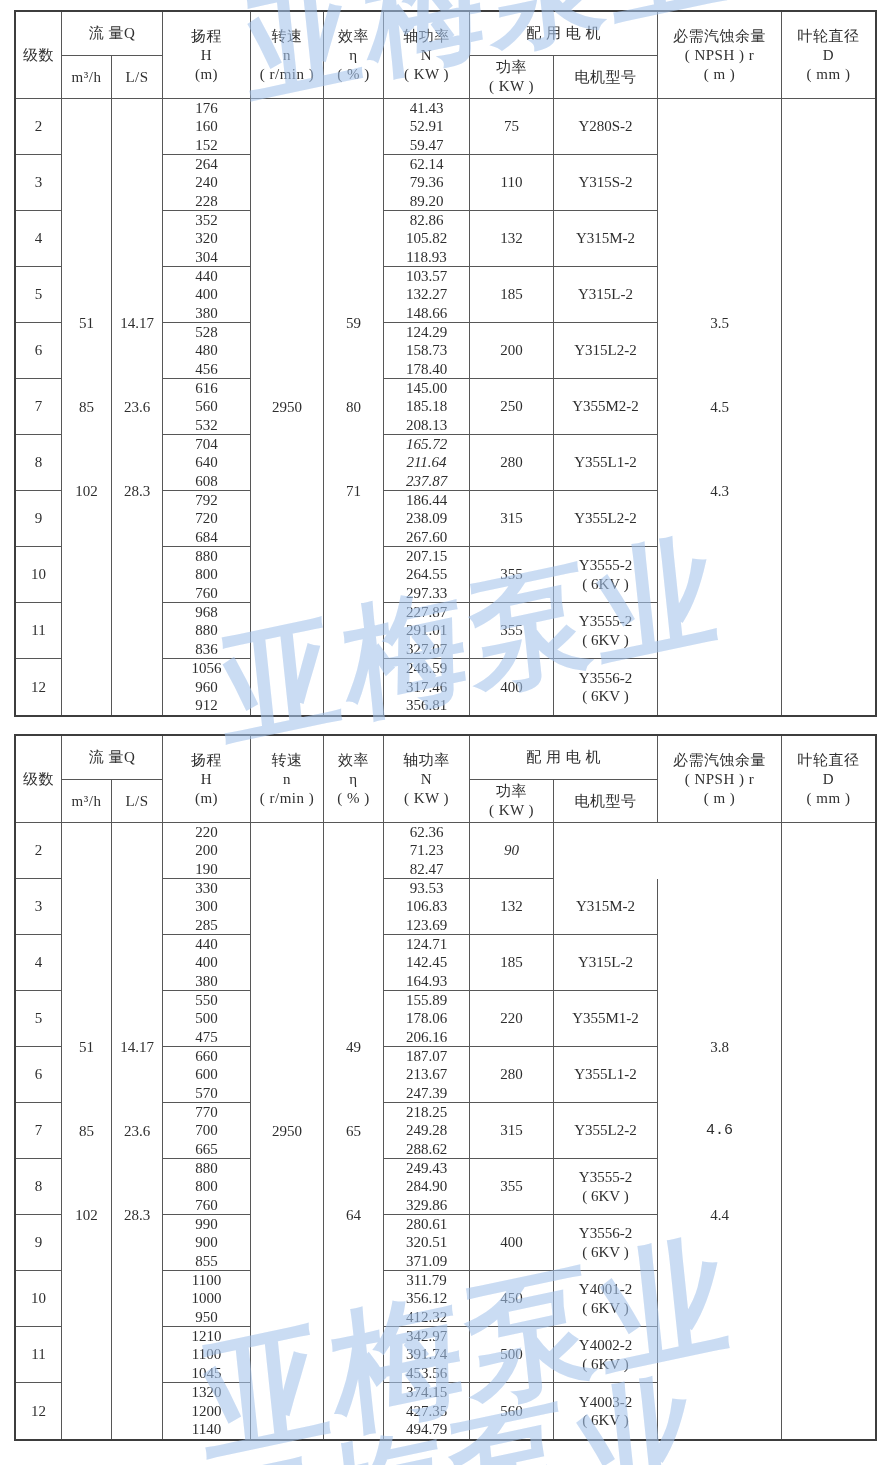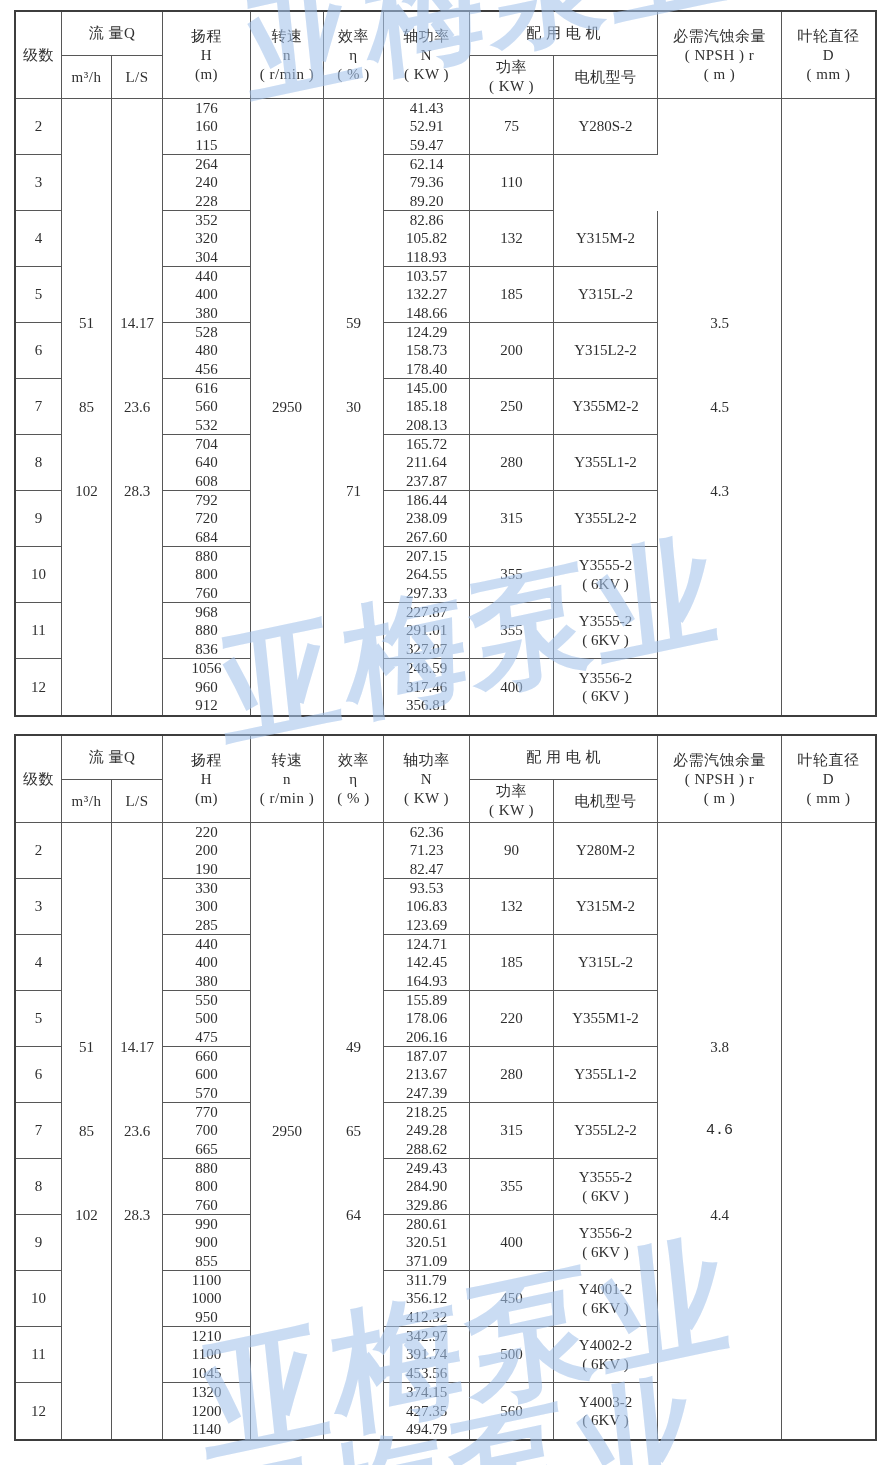--- a/index.html
+++ b/index.html
@@ -96,34 +96,35 @@
   <div class="c hd" style="grid-column:9;grid-row:2">电机型号</div>
   <div class="c hd" style="grid-column:10;grid-row:1/3">必需汽蚀余量
 ( NPSH ) r
 ( m )</div>
   <div class="c hd nr" style="grid-column:11;grid-row:1/3">叶轮直径
 D
 ( mm )</div>
 <div class="c stage" style="grid-area: 3 / 1;">2</div>
     <div class="c tri" style="grid-area: 3 / 4;">176
 160
-115</div>
+152</div>
     <div class="c tri" style="grid-area: 3 / 7;">41.43
 52.91
 59.47</div>
     <div class="c" style="grid-area: 3 / 8;">75</div>
     <div class="c" style="grid-area: 3 / 9;">Y280S-2</div>
     <div class="c stage" style="grid-area: 4 / 1;">3</div>
     <div class="c tri" style="grid-area: 4 / 4;">264
 240
 228</div>
     <div class="c tri" style="grid-area: 4 / 7;">62.14
 79.36
 89.20</div>
     <div class="c" style="grid-area: 4 / 8;">110</div>
+    <div class="c" style="grid-area: 4 / 9;">Y315S-2</div>
     <div class="c stage" style="grid-area: 5 / 1;">4</div>
     <div class="c tri" style="grid-area: 5 / 4;">352
 320
 304</div>
     <div class="c tri" style="grid-area: 5 / 7;">82.86
 105.82
 118.93</div>
     <div class="c" style="grid-area: 5 / 8;">132</div>
     <div class="c" style="grid-area: 5 / 9;">Y315M-2</div>
     <div class="c stage" style="grid-area: 6 / 1;">5</div>
@@ -150,21 +151,21 @@
 532</div>
     <div class="c tri" style="grid-area: 8 / 7;">145.00
 185.18
 208.13</div>
     <div class="c" style="grid-area: 8 / 8;">250</div>
     <div class="c" style="grid-area: 8 / 9;">Y355M2-2</div>
     <div class="c stage" style="grid-area: 9 / 1;">8</div>
     <div class="c tri" style="grid-area: 9 / 4;">704
 640
 608</div>
-    <div class="c tri" style="grid-area: 9 / 7;">165.72
+    <div class="c tri" style="grid-area: 9 / 7; font-style: italic;">165.72
 211.64
 237.87</div>
     <div class="c" style="grid-area: 9 / 8;">280</div>
     <div class="c" style="grid-area: 9 / 9;">Y355L1-2</div>
     <div class="c stage" style="grid-area: 10 / 1;">9</div>
     <div class="c tri" style="grid-area: 10 / 4;">792
 720
 684</div>
     <div class="c tri" style="grid-area: 10 / 7;">186.44
 238.09
@@ -197,21 +198,21 @@
 912</div>
     <div class="c tri nb" style="grid-area: 13 / 7;">248.59
 317.46
 356.81</div>
     <div class="c nb" style="grid-area: 13 / 8;">400</div>
     <div class="c nb" style="grid-area: 13 / 9;">Y3556-2
 ( 6KV )</div>
     <div class="c mg nb" style="grid-area: 3 / 2 / 14;"><span class="fv" style="top: 36.4%;">51</span><span class="fv" style="top: 50%;">85</span><span class="fv" style="top: 63.7%;">102</span></div>
     <div class="c mg nb" style="grid-area: 3 / 3 / 14;"><span class="fv" style="top: 36.4%;">14.17</span><span class="fv" style="top: 50%;">23.6</span><span class="fv" style="top: 63.7%;">28.3</span></div>
     <div class="c mg nb" style="grid-area: 3 / 5 / 14;">2950</div>
-    <div class="c mg nb" style="grid-area: 3 / 6 / 14;"><span class="fv" style="top: 36.4%;">59</span><span class="fv" style="top: 50%;">30</span><span class="fv" style="top: 63.7%;">71</span></div>
+    <div class="c mg nb" style="grid-area: 3 / 6 / 14;"><span class="fv" style="top: 36.4%;">59</span><span class="fv" style="top: 50%;">80</span><span class="fv" style="top: 63.7%;">71</span></div>
     <div class="c mg nb" style="grid-area: 3 / 10 / 14;"><span class="fv" style="top: 36.4%;">3.5</span><span class="fv" style="top: 50%;">4.5</span><span class="fv" style="top: 63.7%;">4.3</span></div>
   </div>
 
 <div class="ptable t2">
   <div class="c hd" style="grid-column:1;grid-row:1/3">级数</div>
   <div class="c hd" style="grid-column:2/4;grid-row:1">流  量Q</div>
   <div class="c hd" style="grid-column:2;grid-row:2">m³/h</div>
   <div class="c hd" style="grid-column:3;grid-row:2">L/S</div>
   <div class="c hd" style="grid-column:4;grid-row:1/3">扬程
 H
@@ -235,22 +236,21 @@
   <div class="c hd nr" style="grid-column:11;grid-row:1/3">叶轮直径
 D
 ( mm )</div>
 <div class="c stage" style="grid-area: 3 / 1;">2</div>
     <div class="c tri" style="grid-area: 3 / 4;">220
 200
 190</div>
     <div class="c tri" style="grid-area: 3 / 7;">62.36
 71.23
 82.47</div>
-    <div class="c" style="grid-area: 3 / 8;">90</div>
-    <div class="c" style="grid-area: 3 / 9;">Y280M-2</div>
+    <div class="c" style="grid-area: 3 / 8; font-style: italic;">90</div>
     <div class="c stage" style="grid-area: 4 / 1;">3</div>
     <div class="c tri" style="grid-area: 4 / 4;">330
 300
 285</div>
     <div class="c tri" style="grid-area: 4 / 7;">93.53
 106.83
 123.69</div>
     <div class="c" style="grid-area: 4 / 8;">132</div>
     <div class="c" style="grid-area: 4 / 9;">Y315M-2</div>
     <div class="c stage" style="grid-area: 5 / 1;">4</div>

